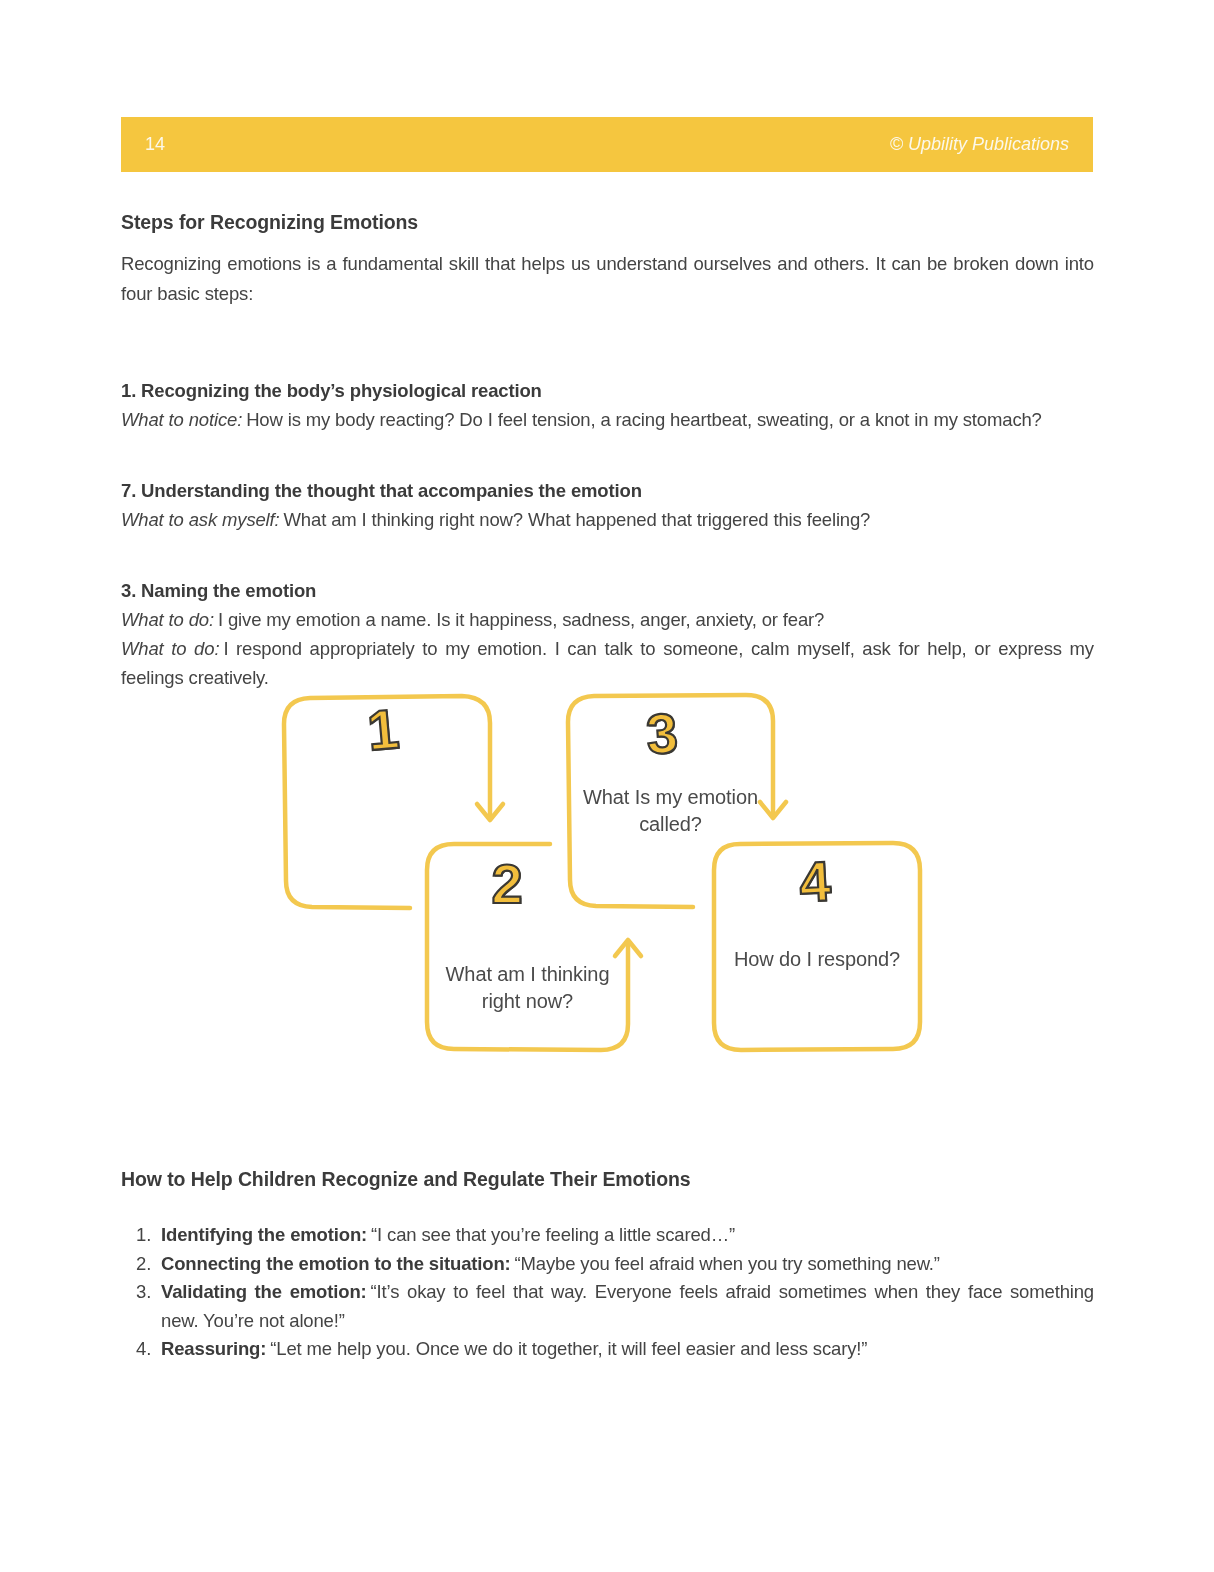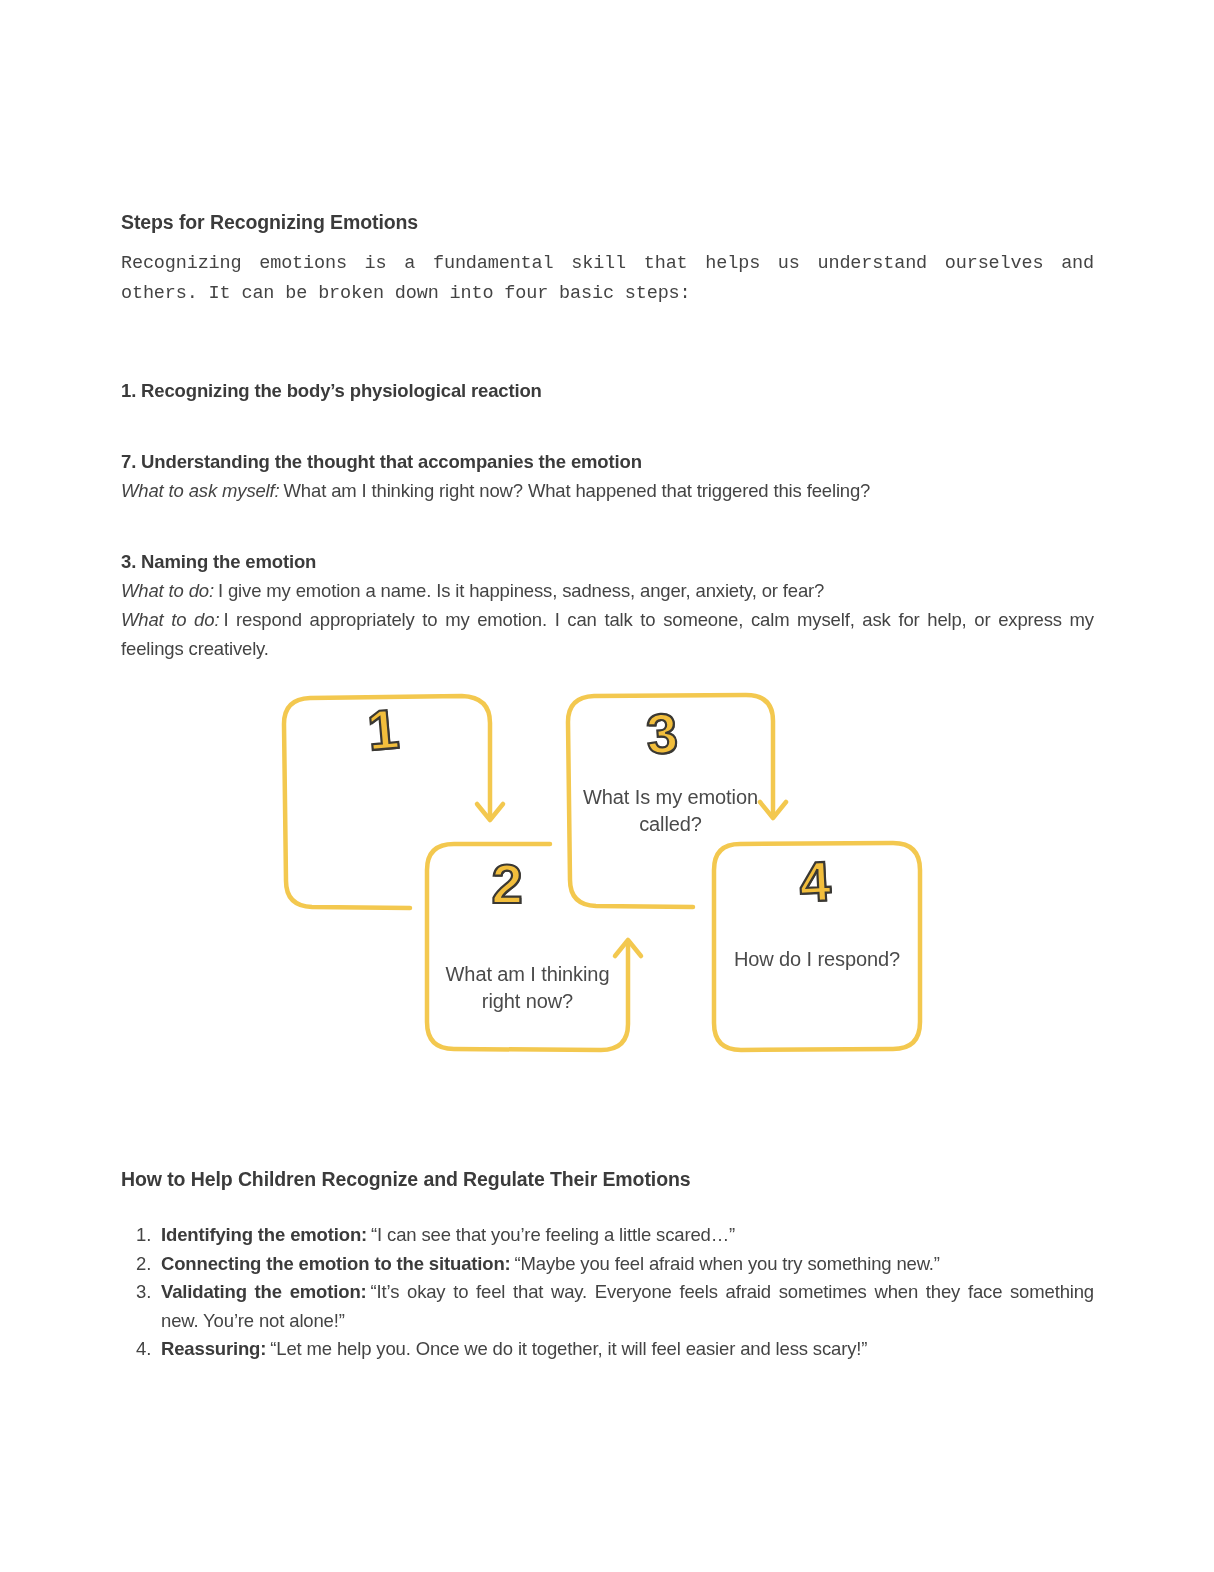--- a/index.html
+++ b/index.html
@@ -37,21 +37,20 @@
     font-weight:bold;font-size:19.5px;color:var(--ink);
     letter-spacing:-0.1px;
   }
   #sec1-title{top:211px;}
   #sec2-title{top:1168px;}
   
   .intro{
     position:absolute;left:121px;top:249px;width:973px;
     font-size:18.5px;line-height:30px;text-align:justify;
     letter-spacing:-0.15px;
-    font-family:Liberation Mono, monospace;
   }
   
   .steps{
     position:absolute;left:121px;top:334px;width:973px;
     font-size:18.5px;line-height:29px;
     letter-spacing:-0.15px;
   }
   .step-h{font-weight:bold;color:var(--ink);margin-top:42px;}
   .step-d{text-align:justify;}
   .lead{font-style:italic;margin-right:4px;}
@@ -88,27 +87,32 @@
   .hitem{position:relative;padding-left:25px;}
   .hitem.justify{text-align:justify;}
   .hnum{position:absolute;left:0;top:0;}
   .hlabel{font-weight:bold;color:var(--ink);margin-right:4px;}
 </style>
 </head>
 <body>
 
 <div class="page">
 
+  <div class="header-bar">
+    <span>14</span>
+    <span class="copyright">© Upbility Publications</span>
+  </div>
 
   <div id="sec1-title" class="sec-title">Steps for Recognizing Emotions</div>
 
   <p class="intro">Recognizing emotions is a fundamental skill that helps us understand ourselves and others. It can be broken down into four basic steps:</p>
 
   <div class="steps">
     <div class="step-h">1. Recognizing the body’s physiological reaction</div>
+    <div class="step-d"><span class="lead">What to notice:</span><span>How is my body reacting? Do I feel tension, a racing heartbeat, sweating, or a knot in my stomach?</span></div>
     <div class="step-h">7. Understanding the thought that accompanies the emotion</div>
     <div class="step-d"><span class="lead">What to ask myself:</span><span>What am I thinking right now? What happened that triggered this feeling?</span></div>
     <div class="step-h">3. Naming the emotion</div>
     <div class="step-d"><span class="lead">What to do:</span><span>I give my emotion a name. Is it happiness, sadness, anger, anxiety, or fear?</span></div>
     <div class="step-d"><span class="lead">What to do:</span><span>I respond appropriately to my emotion. I can talk to someone, calm myself, ask for help, or express my feelings creatively.</span></div>
   </div>
 
   <div class="diagram">
     <svg viewBox="0 0 720 420" aria-hidden="true">
 

